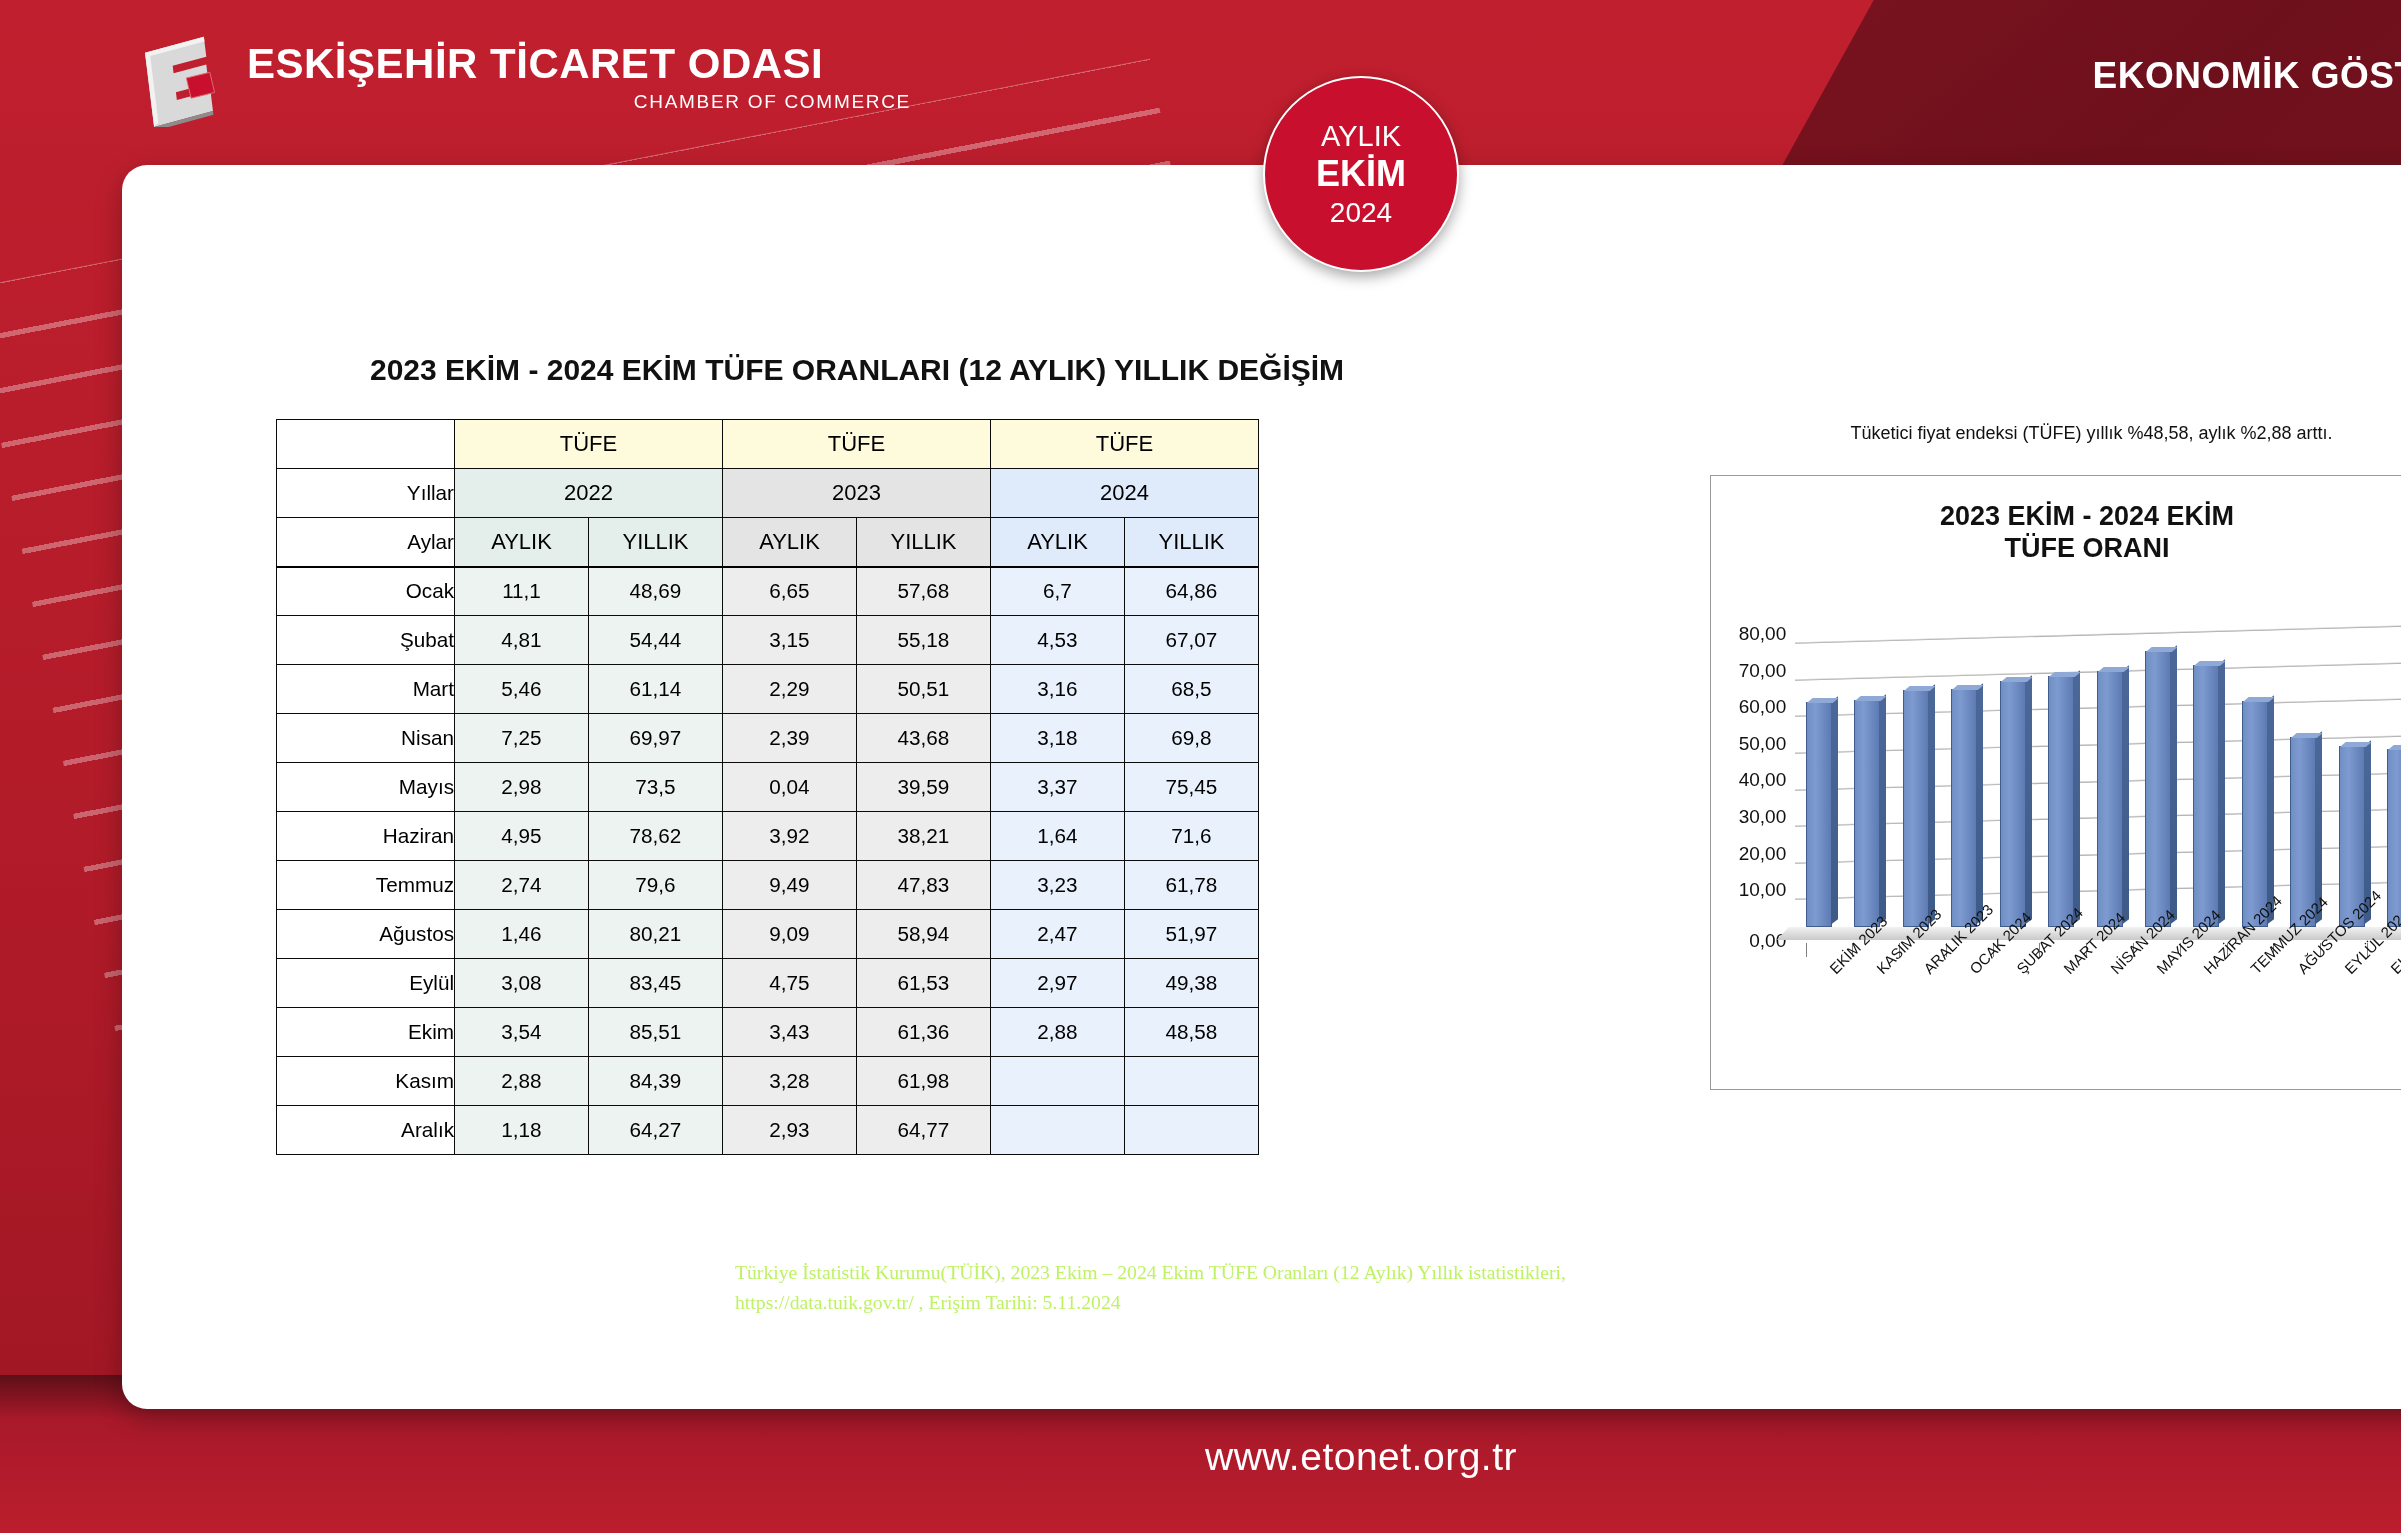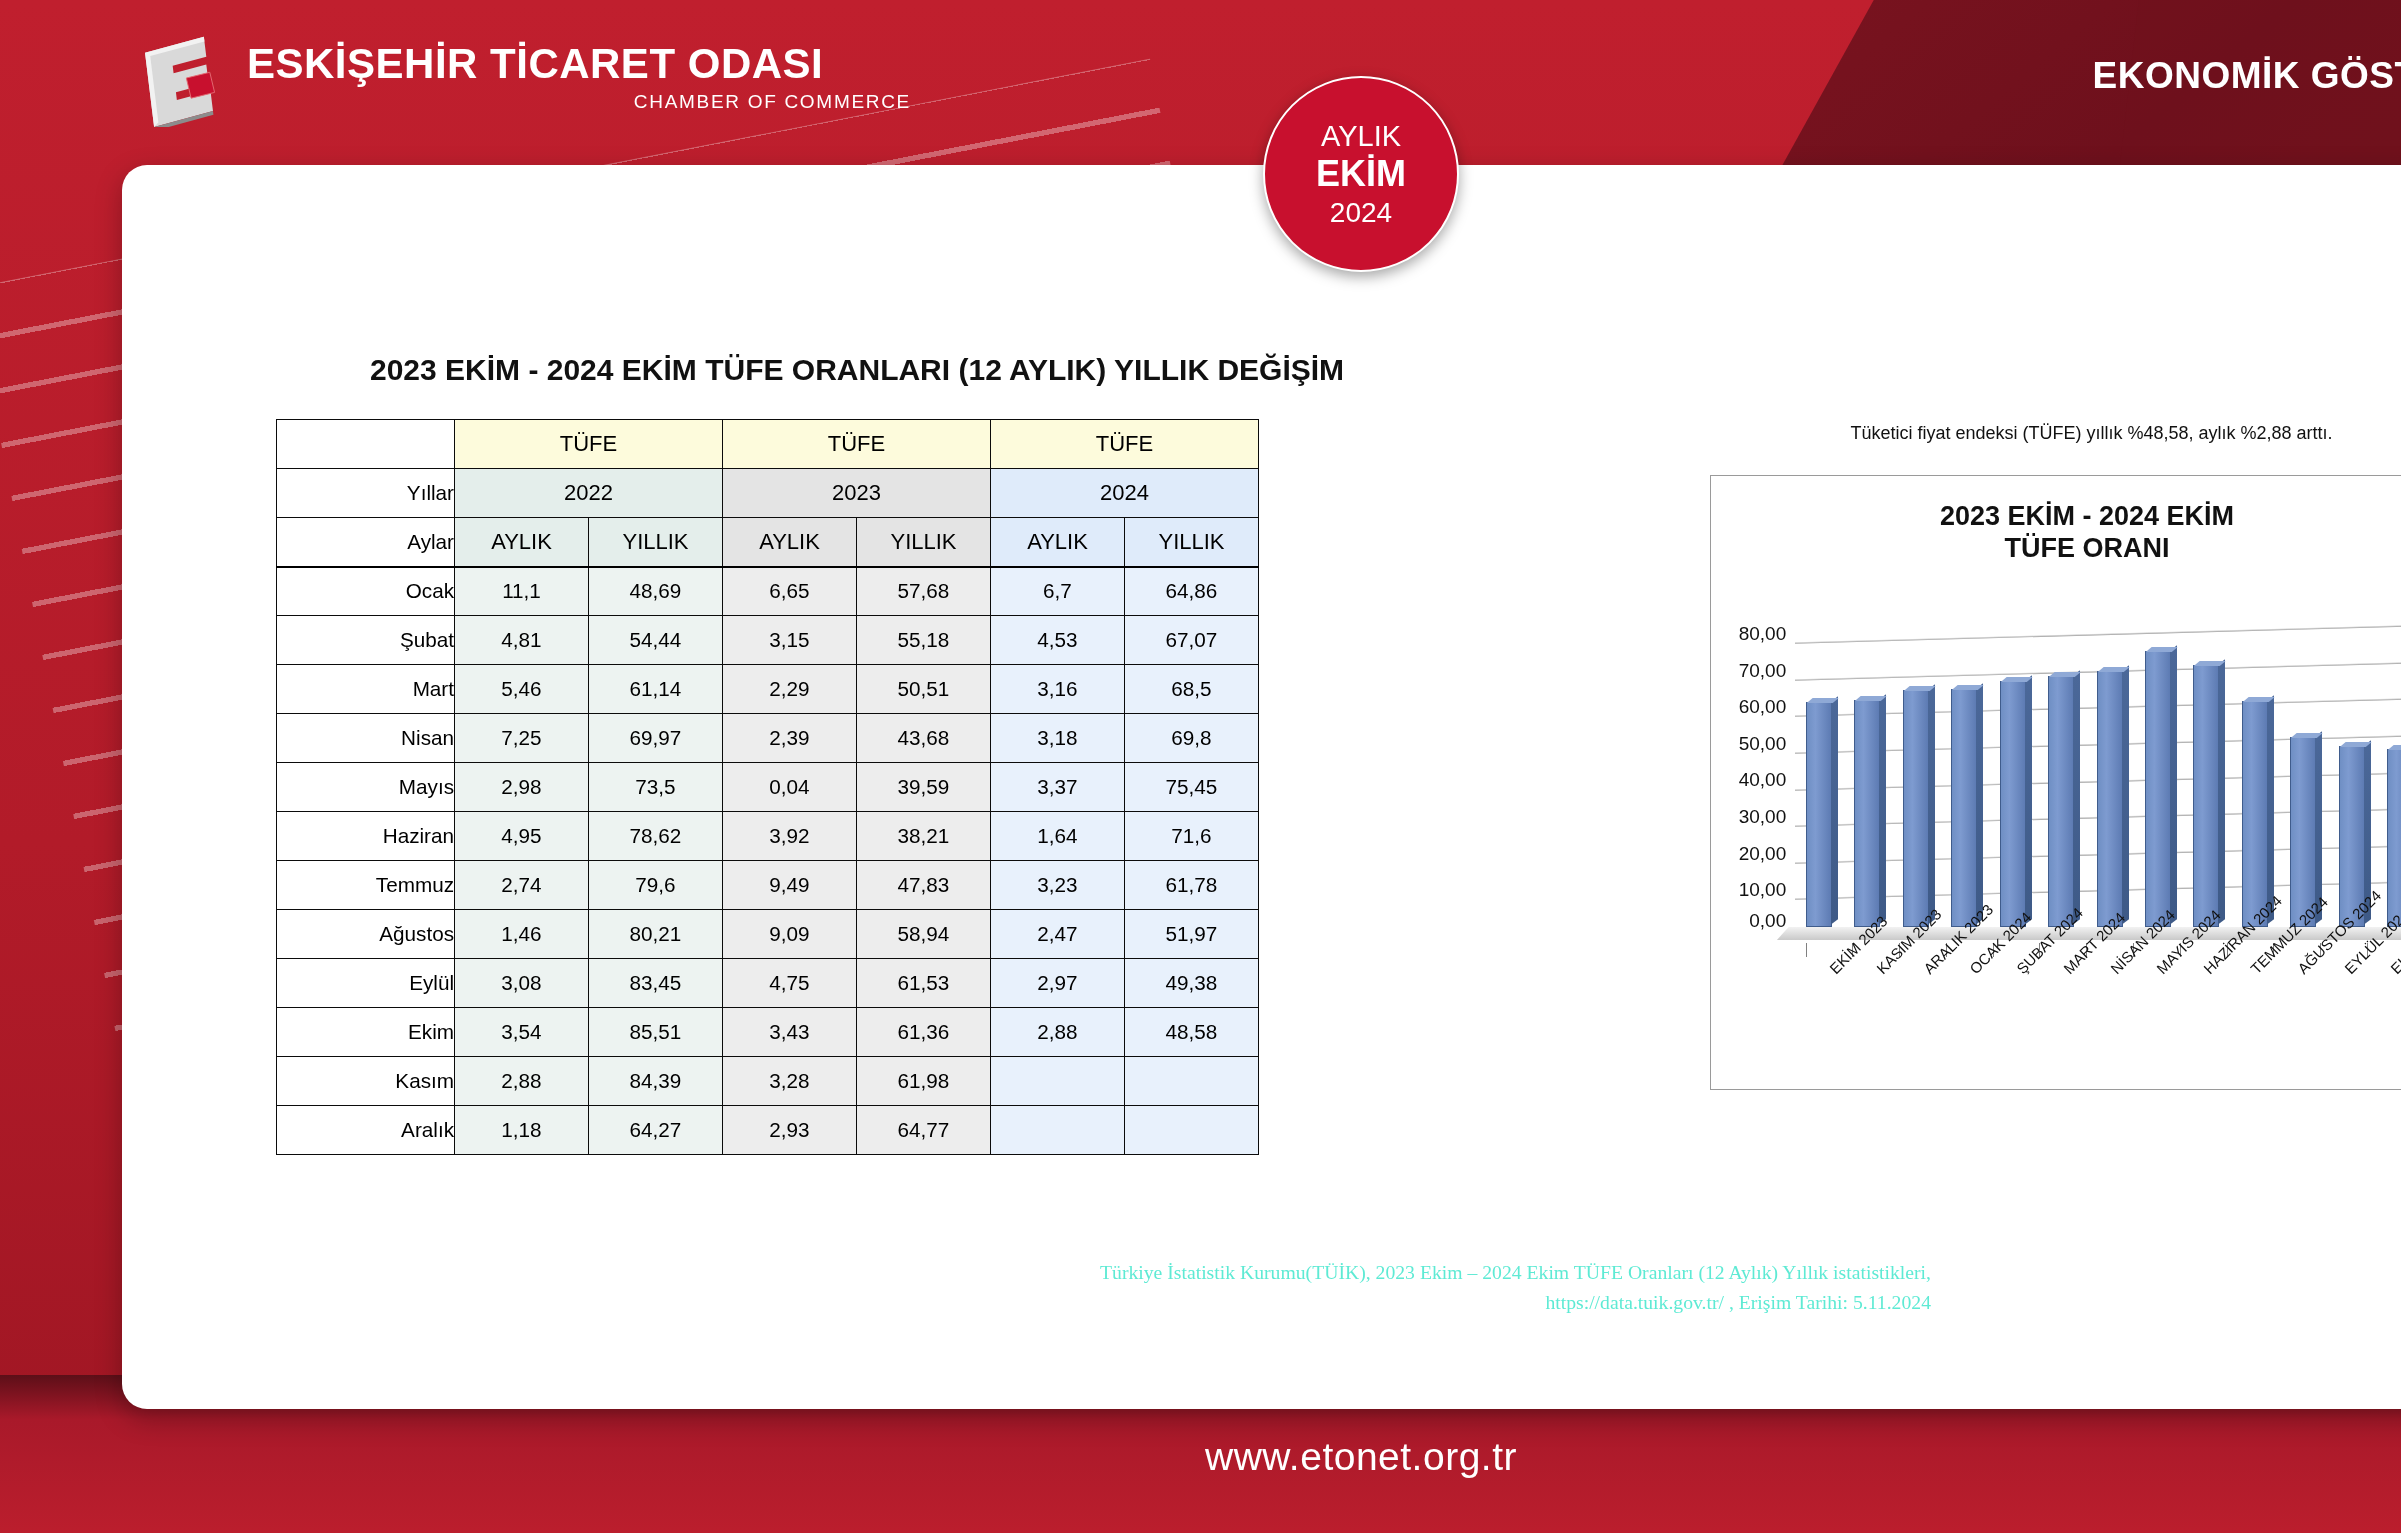--- a/index.html
+++ b/index.html
@@ -155,22 +155,22 @@
   .xticks{position:absolute;left:0;top:309px;width:100%;height:16.3px;}
   .xticks i{position:absolute;top:0;width:1.4px;height:14.4px;background:#808080;}
   .xlabels{position:absolute;left:0;top:331px;width:100%;height:144px;}
   .xlabels span{
     position:absolute;font-size:15px;color:#111;white-space:nowrap;
     transform:rotate(-45deg);transform-origin:left top;
   }
 
   
   .source{
-    position:absolute;left:701px;top:1258px;width:1230px;text-align:right;
-    font-family:"Liberation Serif",serif;font-size:19.7px;color:#5eead4;line-height:1.5;z-index:4;
+    position:absolute;left:735px;top:1258px;width:1230px;text-align:left;
+    font-family:"Liberation Serif",serif;font-size:19.7px;color:#bef264;line-height:1.5;z-index:4;
   }
   .site{
     position:absolute;left:0;bottom:54px;width:100%;text-align:center;
     color:#fff;font-size:39px;z-index:5;letter-spacing:0.5px;
   }
 </style>
 </head>
 <body>
 
 <div class="bg-base"></div>
@@ -352,21 +352,21 @@
   <div class="plot">
     <div class="ylabels" id="ylabels">
         <div style="top:0px">80,00</div>
         <div style="top:37px">70,00</div>
         <div style="top:73px">60,00</div>
         <div style="top:110px">50,00</div>
         <div style="top:146px">40,00</div>
         <div style="top:183px">30,00</div>
         <div style="top:220px">20,00</div>
         <div style="top:256px">10,00</div>
-        <div style="top:287px">0,00</div>
+        <div style="top:307px">0,00</div>
       </div>
     <div class="grid" id="grid">
         <div class="gline" style="top:-1px"></div>
         <div class="gline" style="top:36px"></div>
         <div class="gline" style="top:72px"></div>
         <div class="gline" style="top:109px"></div>
         <div class="gline" style="top:146px"></div>
         <div class="gline" style="top:182px"></div>
         <div class="gline" style="top:219px"></div>
         <div class="gline" style="top:255px"></div>

